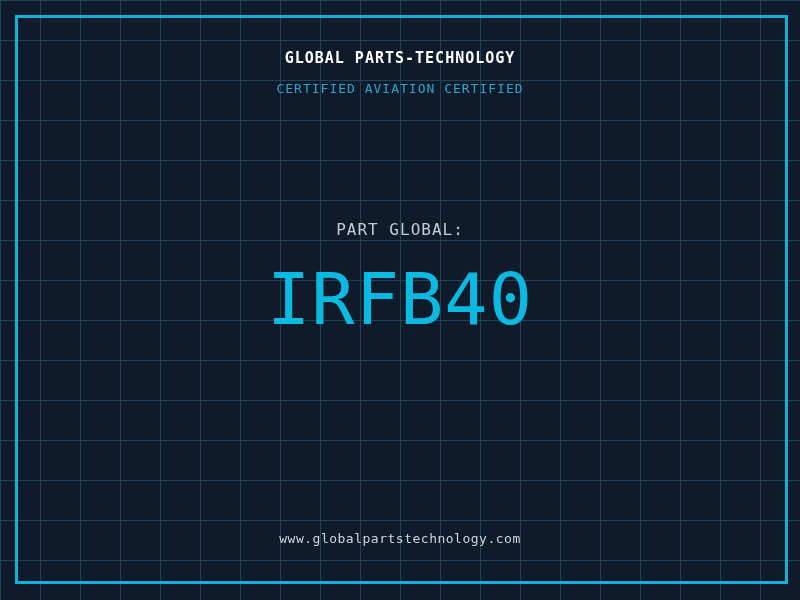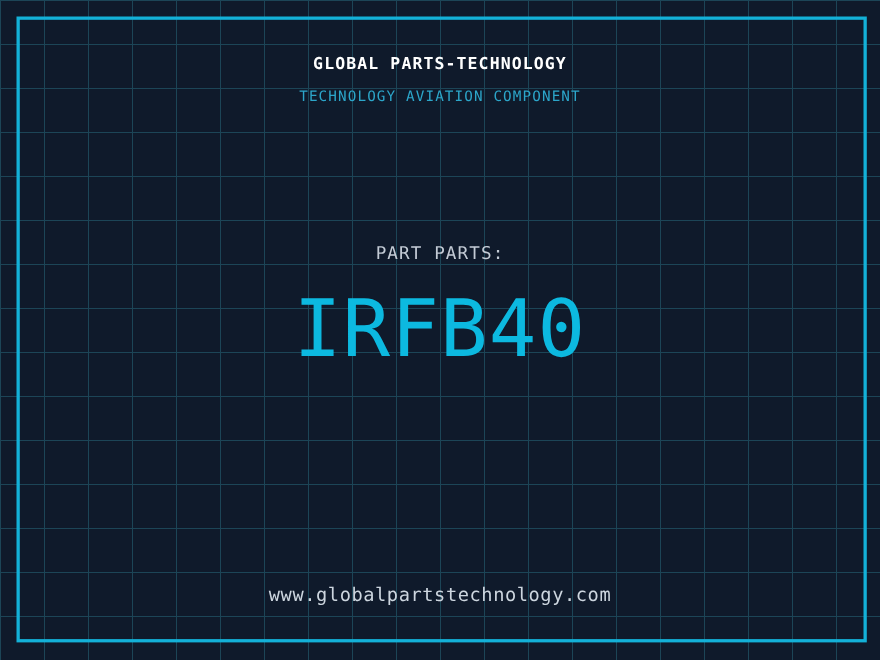--- a/index.html
+++ b/index.html
@@ -69,32 +69,32 @@
   .part-number {
     top: 261px;
     font-size: 72px;
     font-weight: normal;
     line-height: 76px;
     letter-spacing: 1px;
     color: var(--part-number);
   }
   .website {
     top: 531px;
-    font-size: 17px;
+    font-size: 13px;
     letter-spacing: 0.5px;
     color: var(--website-text);
   }
 </style>
 </head>
 <body>
 
 <div class="grid-bg"></div>
 <div class="frame"></div>
 
 <div class="txt company">GLOBAL PARTS-TECHNOLOGY</div>
 
-<div class="txt certification">TECHNOLOGY AVIATION COMPONENT</div>
+<div class="txt certification">CERTIFIED AVIATION CERTIFIED</div>
 
-<div class="txt part-label">PART PARTS:</div>
+<div class="txt part-label">PART GLOBAL:</div>
 
 <div class="txt part-number">IRFB40</div>
 
 <div class="txt website">www.globalpartstechnology.com</div>
 
 </body></html>

